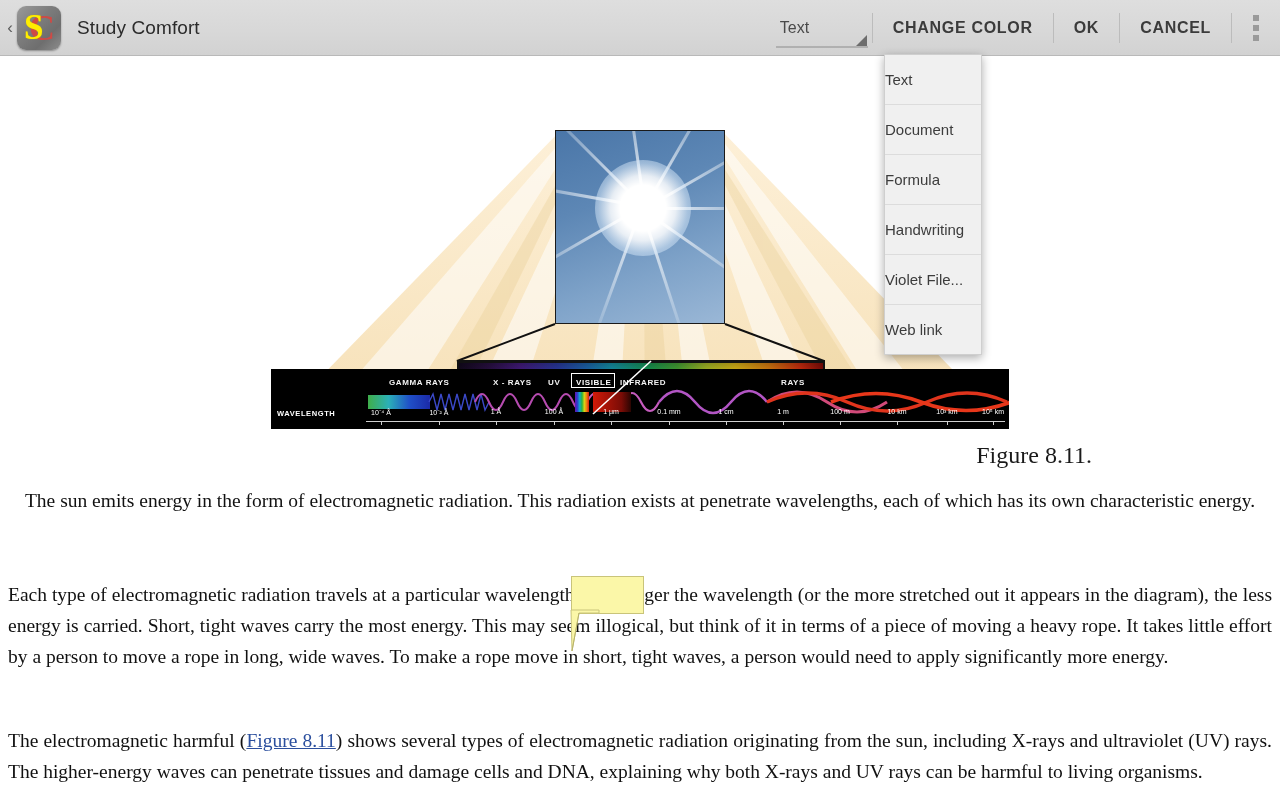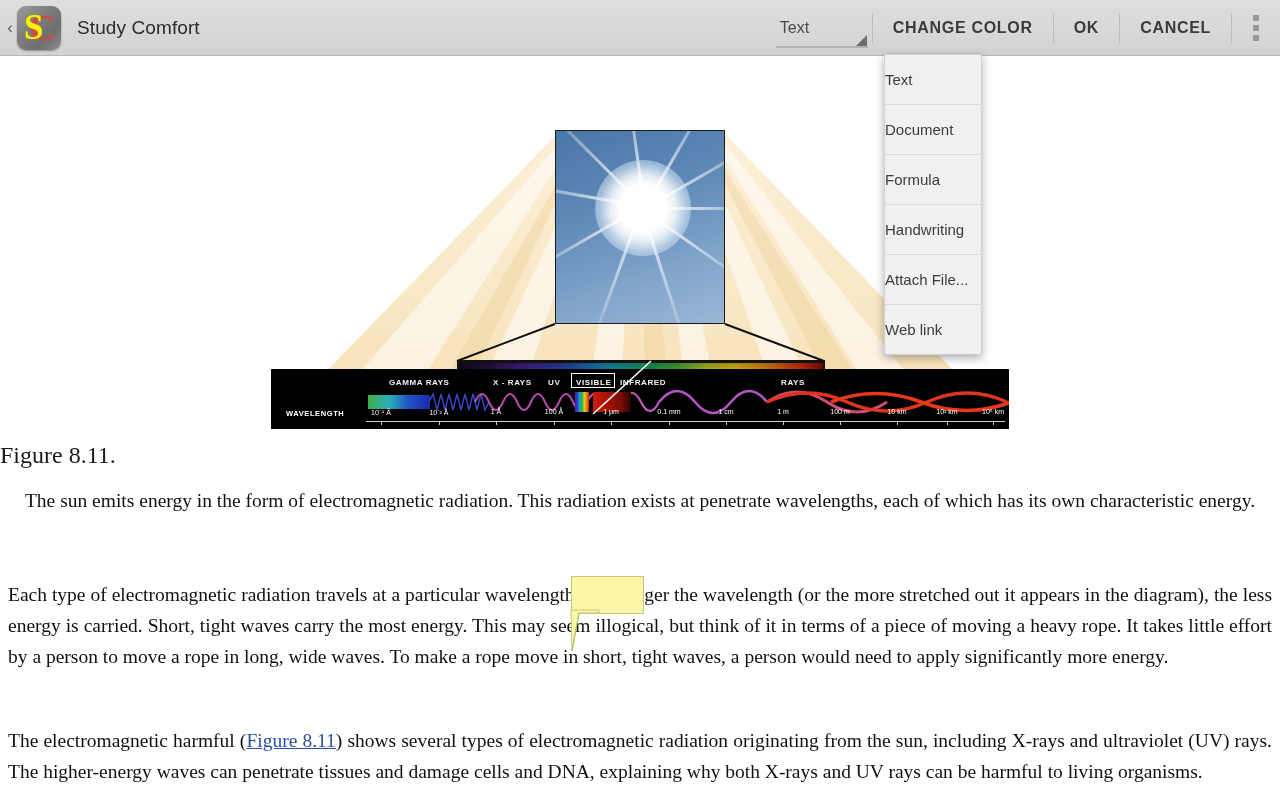--- a/index.html
+++ b/index.html
@@ -108,21 +108,21 @@
     background: radial-gradient(circle, #ffffff 0%, #ffffff 34%, rgba(255,255,255,.85) 48%,
                 rgba(215,232,248,.55) 66%, rgba(150,186,220,0) 100%);
     border-radius: 50%;
   }
   .flare {
     position: absolute; left: 52%; top: 40%; transform-origin: 0 0;
     width: 150px; height: 3px;
     background: linear-gradient(to right, rgba(255,255,255,.95), rgba(255,255,255,0));
   }
   .caption {
-    position: absolute; left: 0; top: 386px; width: 1092px; text-align: left;
+    position: absolute; left: 0; top: 386px; width: 1092px; text-align: right;
     font-family: "Liberation Serif", serif; font-size: 24px; color: #1a1a1a;
   }
 
   
   .vis-band {
     position: absolute; left: 457px; top: 305px; width: 368px; height: 44px;
     border: 2px solid #111; box-sizing: border-box; z-index: 3;
     background: linear-gradient(to right,
       #140a20 0%, #2d1148 8%, #4b1e8c 17%, #2e3fb0 27%, #1f6fc0 35%,
       #17a2b8 42%, #18a65c 52%, #4cb43a 60%, #b9cf2a 68%, #f2c91a 76%,
@@ -143,21 +143,21 @@
   
   .em {
     position: absolute; left: 271px; top: 313px; width: 738px; height: 60px;
     background: #000; z-index: 4; overflow: hidden;
   }
   .em-lbl {
     position: absolute; font-size: 8px; font-weight: bold; color: #f2f2f2;
     letter-spacing: .6px; white-space: nowrap; top: 9px;
   }
   .em-wl-title {
-    position: absolute; left: 15px; top: 40px; font-size: 7.5px; font-weight: bold;
+    position: absolute; left: 6px; top: 40px; font-size: 7.5px; font-weight: bold;
     color: #fff; letter-spacing: .6px;
   }
   .em-tick {
     position: absolute; top: 39px; font-size: 7px; color: #fff;
     white-space: nowrap; transform: translateX(-50%);
   }
   .em-axis { position: absolute; left: 95px; right: 4px; top: 52px; height: 1px; background: #cfcfcf; }
   .em-axis i { position: absolute; top: 0; width: 1px; height: 4px; background: #cfcfcf; }
   .em-visible-box {
     position: absolute; left: 300px; top: 4px; width: 44px; height: 15px;
@@ -233,21 +233,21 @@
     <div class="dd-item">
       <span>Document</span>
     </div>
     <div class="dd-item">
       <span>Formula</span>
     </div>
     <div class="dd-item">
       <span>Handwriting</span>
     </div>
     <div class="dd-item">
-      <span>Attach File...</span>
+      <span>Violet File...</span>
     </div>
     <div class="dd-item">
       <span>Web link</span>
     </div>
   </div>
 
   <div class="doc">
 
     <div class="figure">
 

